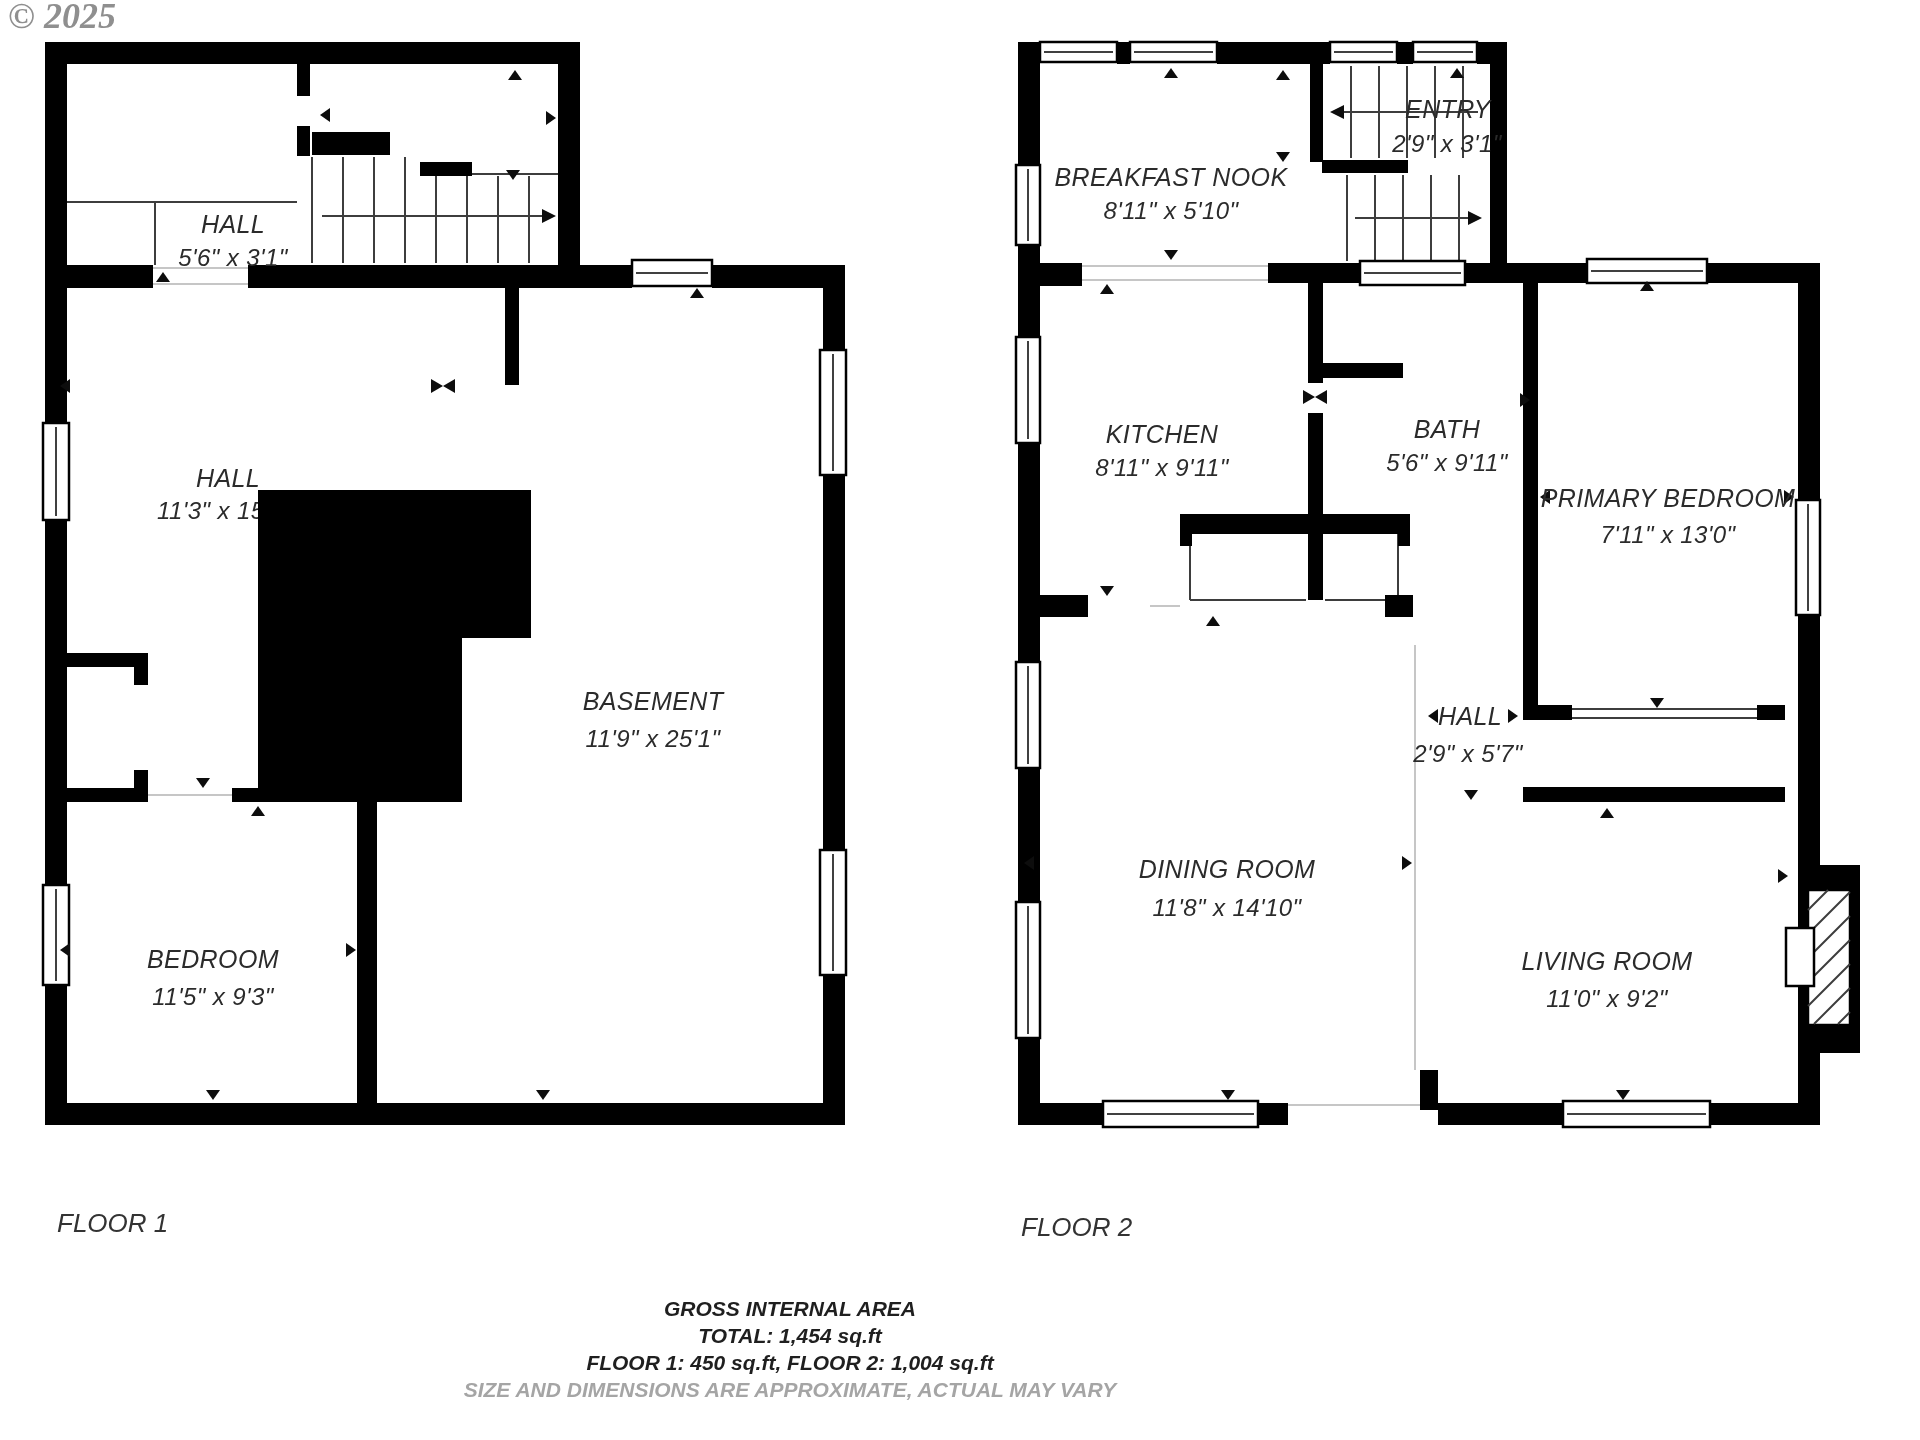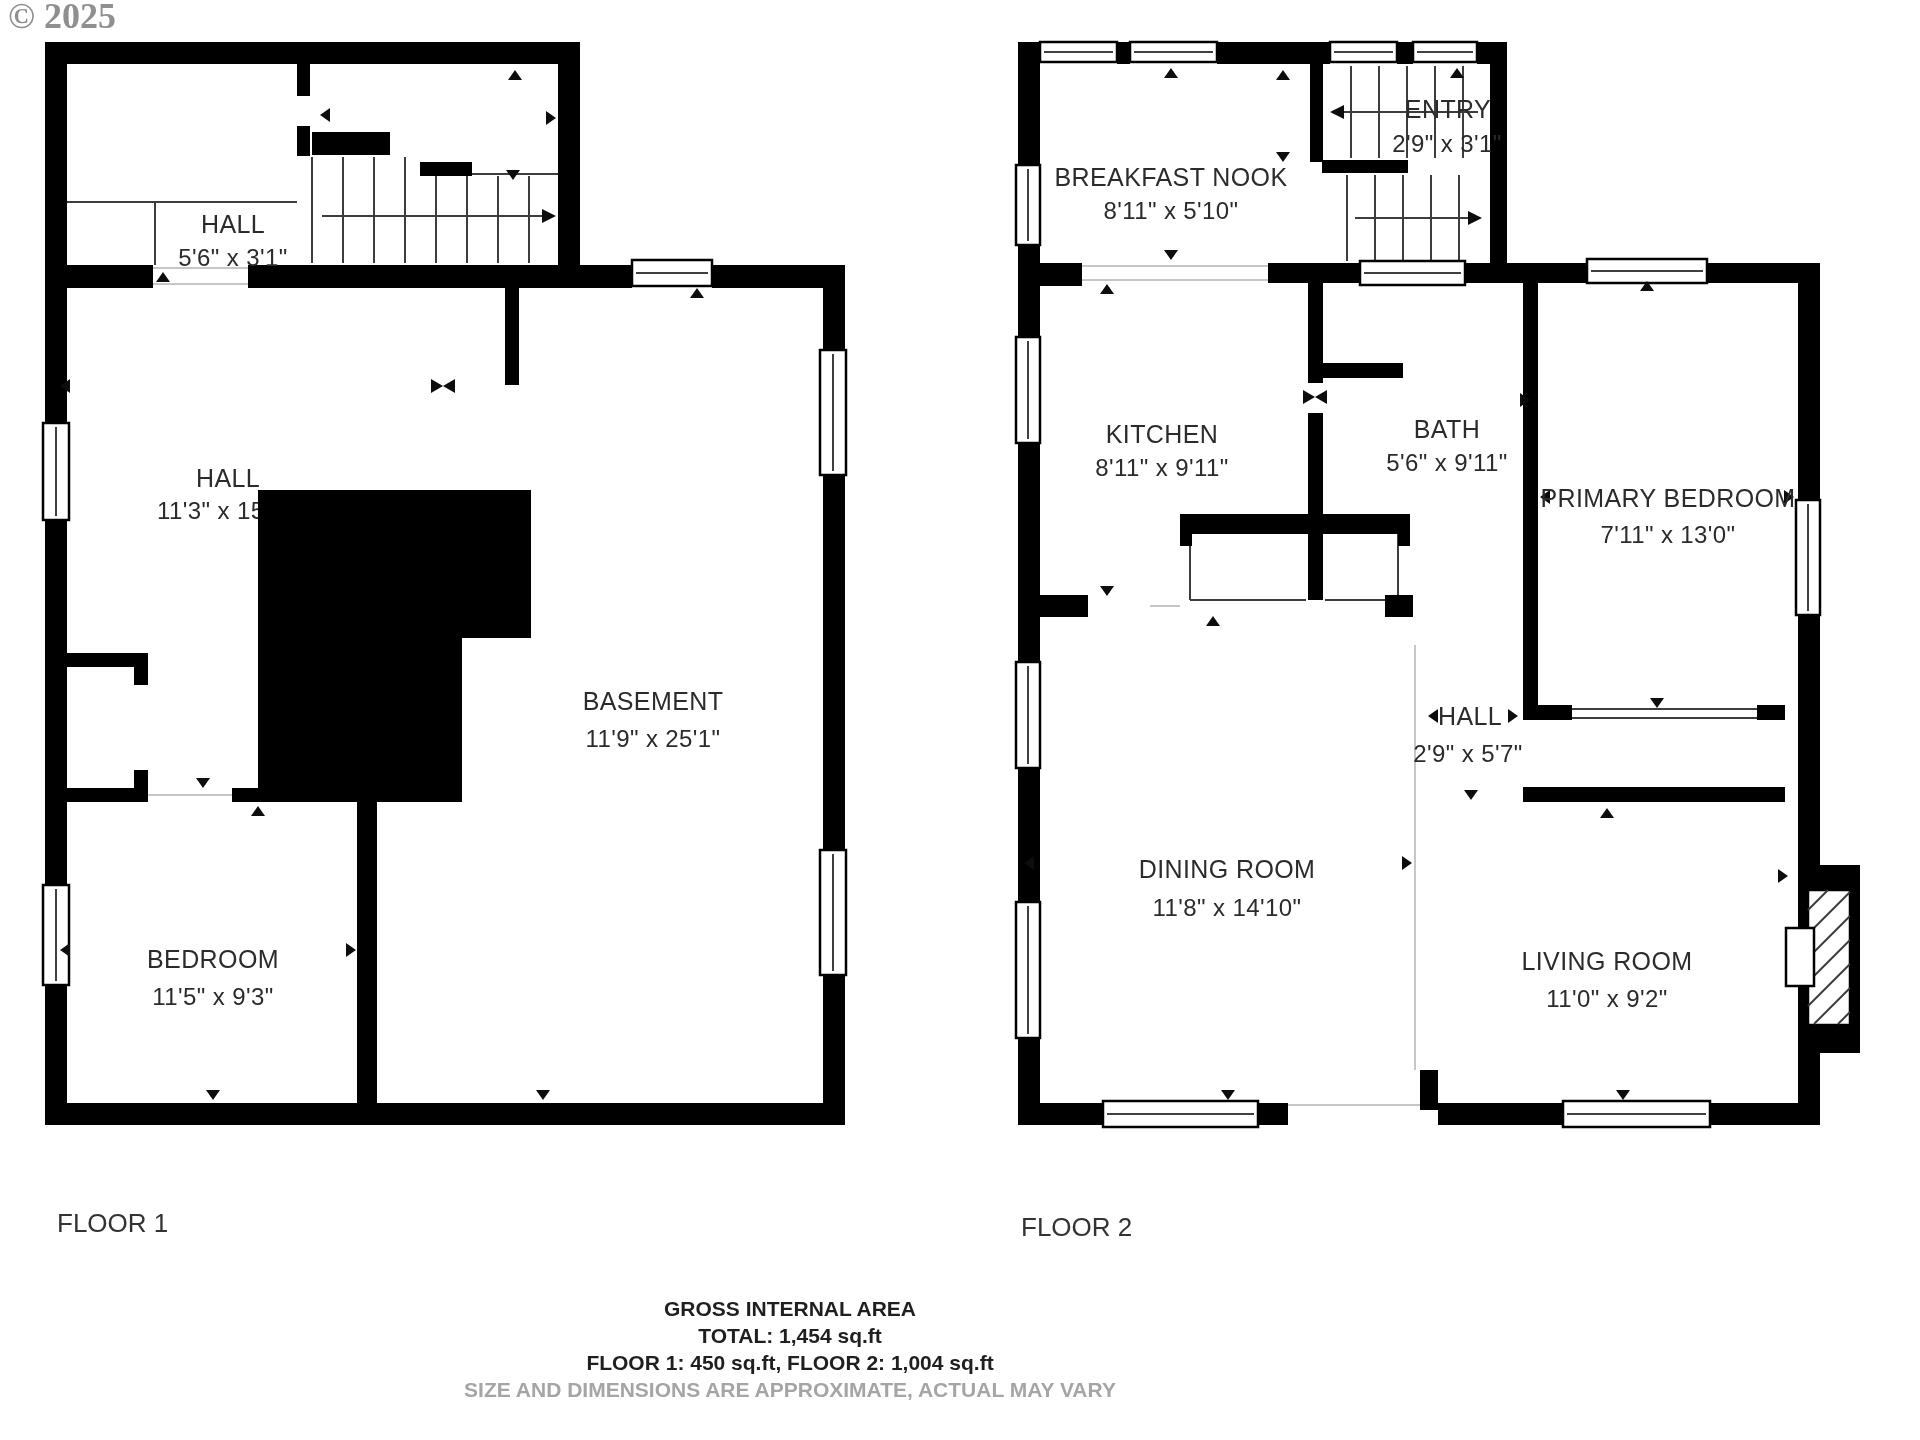--- a/index.html
+++ b/index.html
@@ -1,17 +1,17 @@
 <!DOCTYPE html>
 <html><head>
 <meta charset="utf-8">
 <style>
   html,body{margin:0;padding:0;background:#ffffff;}
   .page{position:relative;width:1920px;height:1440px;background:#fff;overflow:hidden;
-        font-family:"Liberation Sans", sans-serif;}
+        font-family:"Liberation Sans", sans-serif;font-style:italic;}
   svg{display:block;}
   .wall{fill:#000;stroke:none;}
   .thin{stroke:#3d3d3d;stroke-width:2;fill:none;}
   .light{stroke:#c6c6c6;stroke-width:2;fill:none;}
   .winframe{fill:#fff;stroke:#000;stroke-width:2.5;}
   .winline{stroke:#000;stroke-width:1.5;fill:none;}
   .arrow{fill:#0d0d0d;stroke:none;}
   .room-name{font-family:"Liberation Sans",sans-serif;font-size:25px;fill:#2b2b2b;
              text-anchor:middle;letter-spacing:.4px;}
   .room-dims{font-family:"Liberation Sans",sans-serif;font-size:24px;fill:#2b2b2b;

